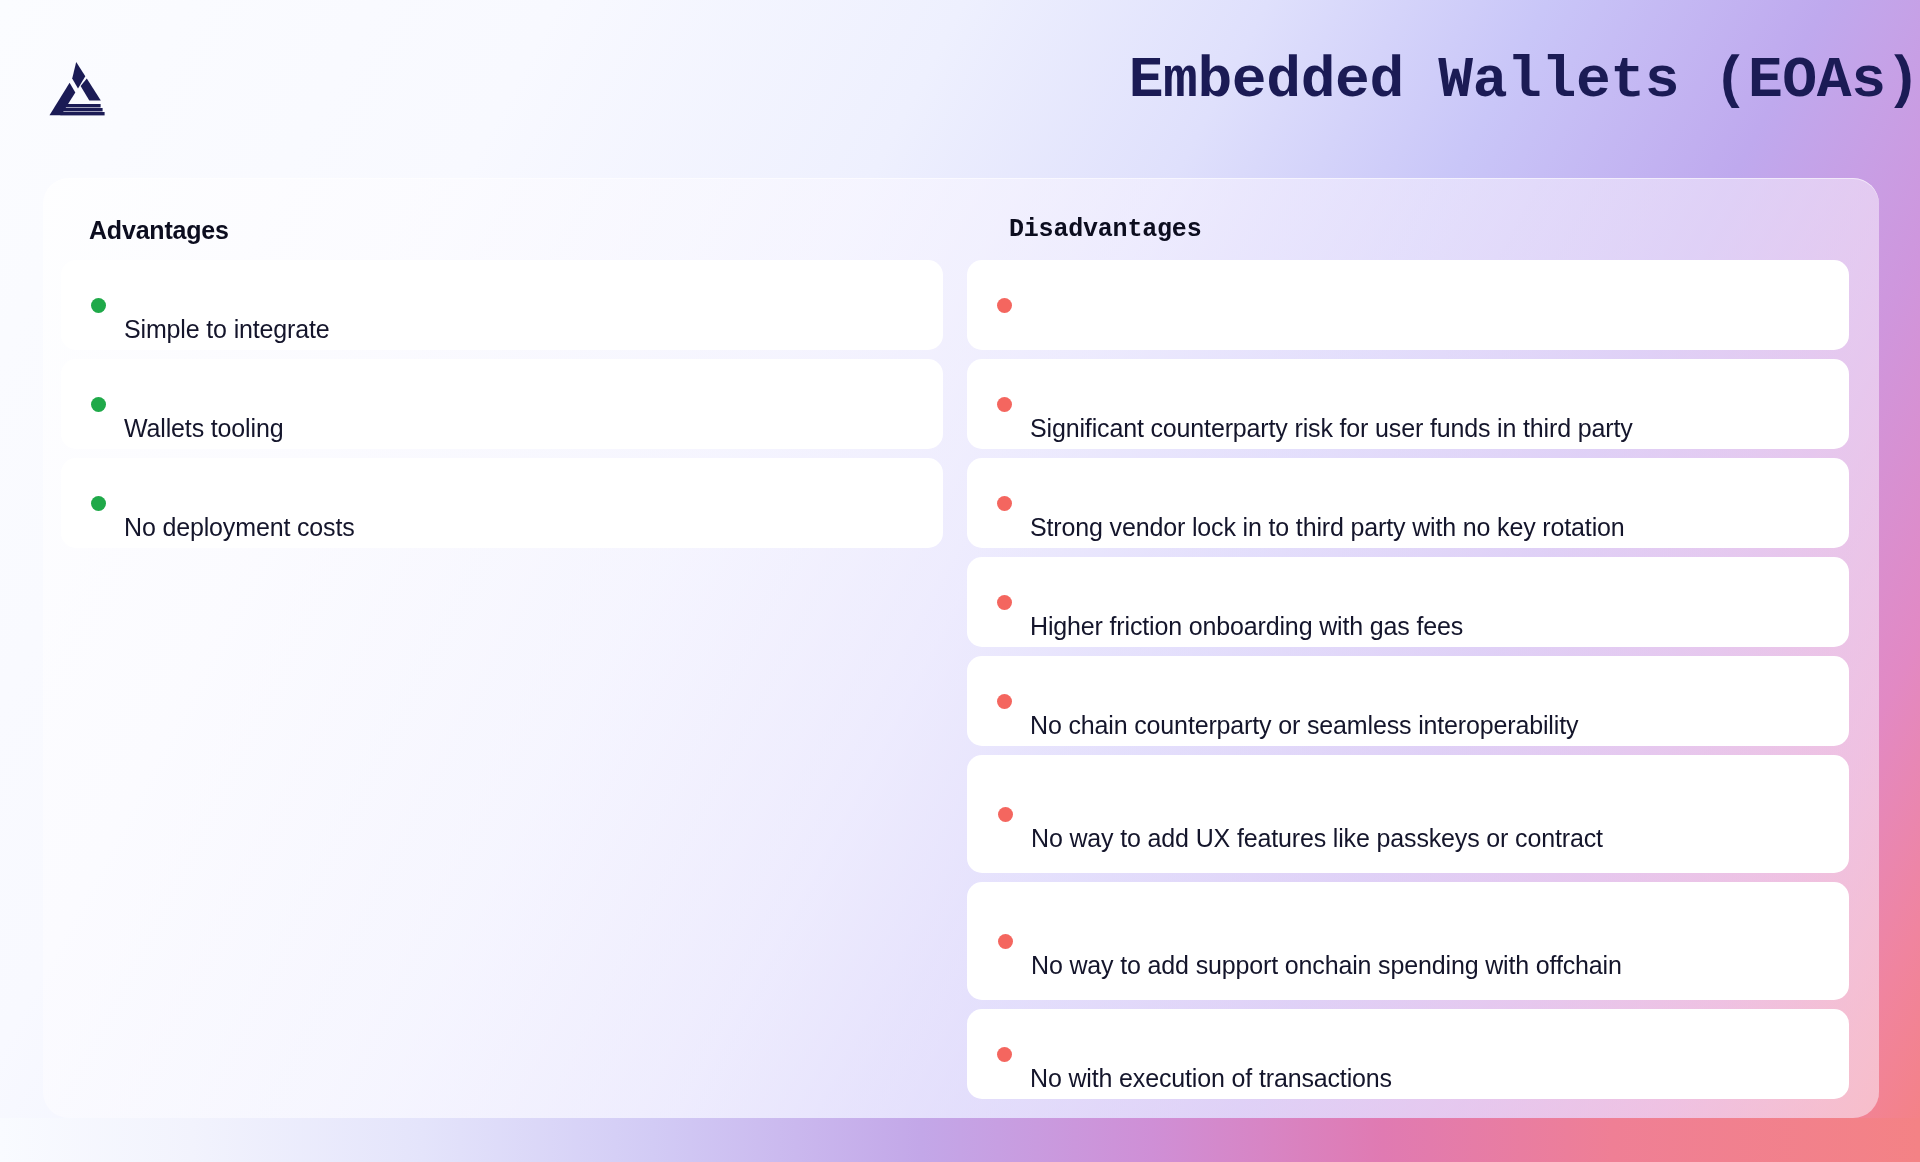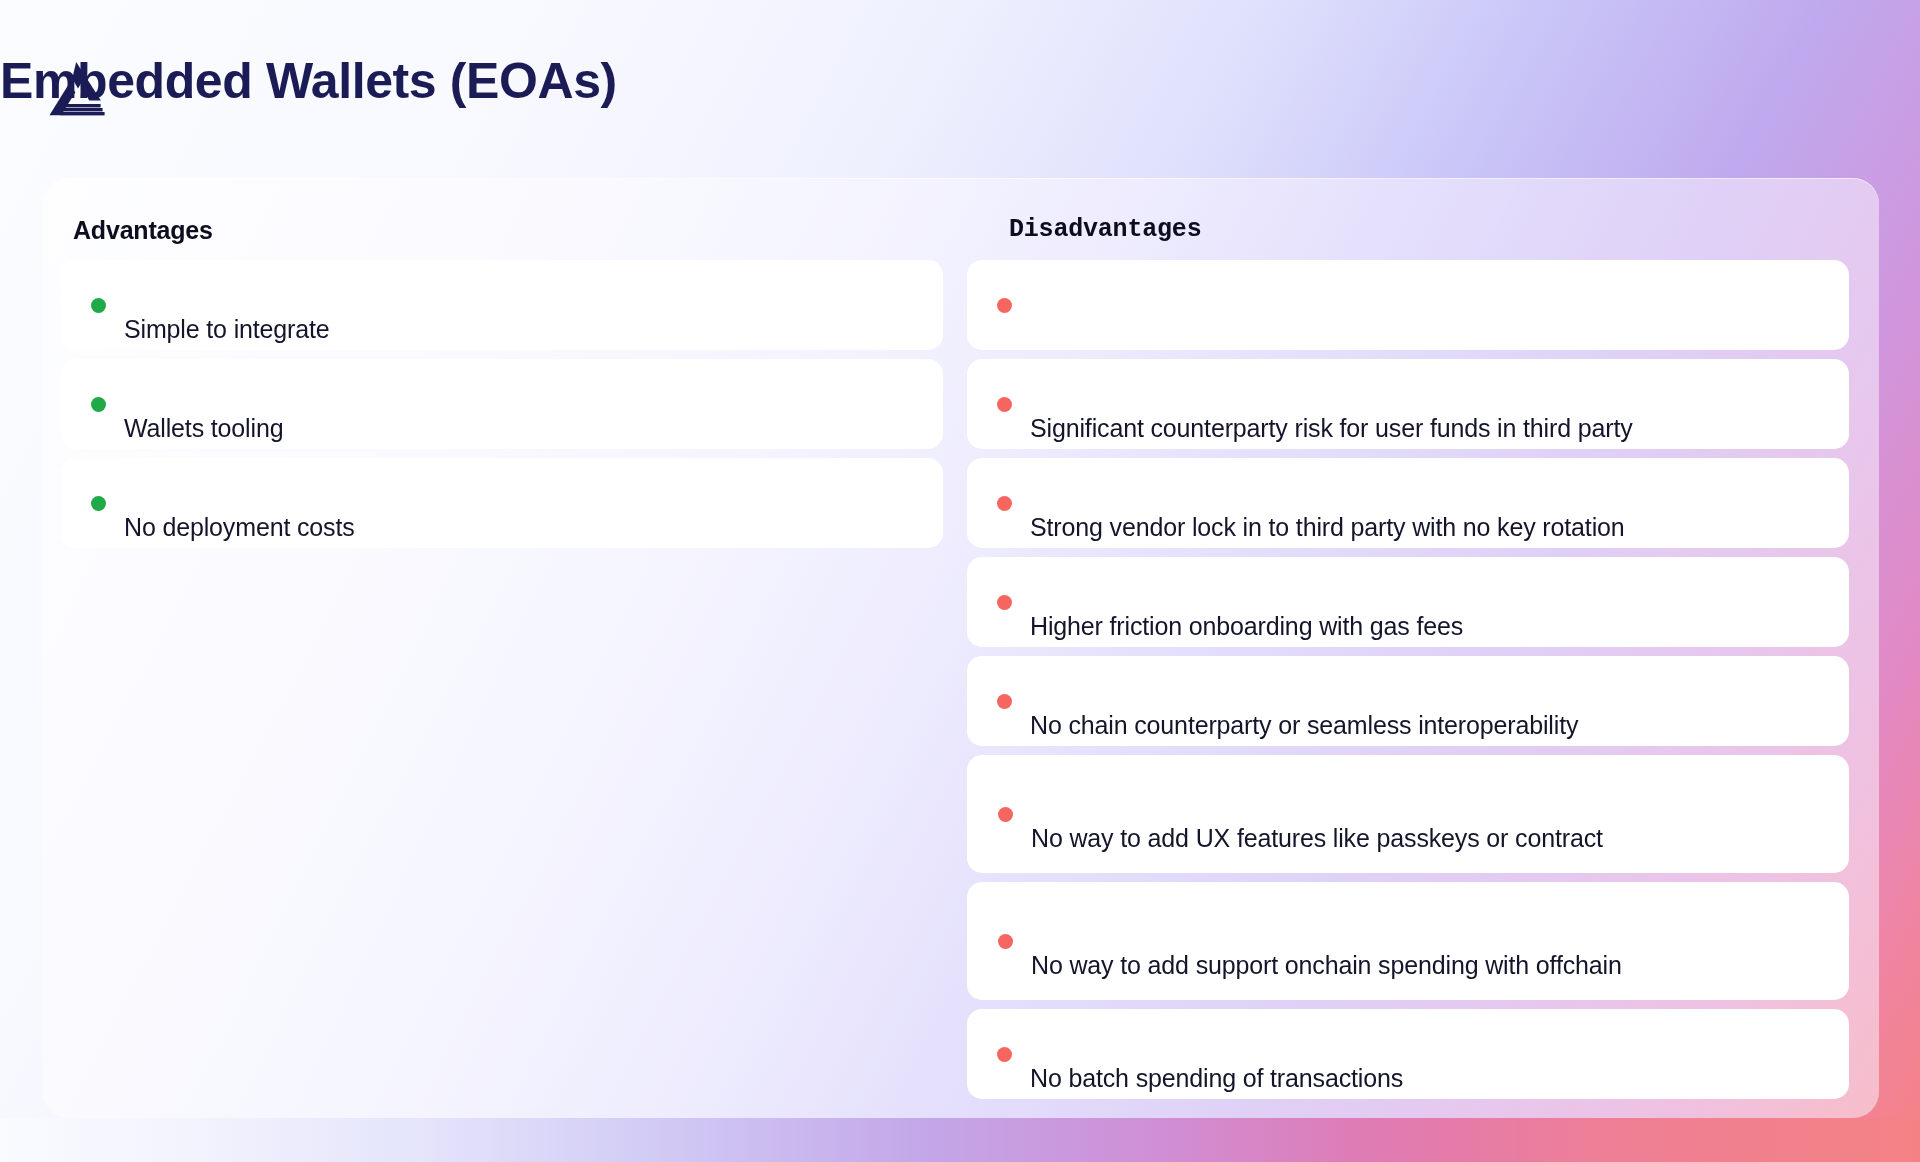--- a/index.html
+++ b/index.html
@@ -50,26 +50,27 @@
     left: 43px;
     top: 62px;
     width: 66px;
     height: 58px;
   }
 
   #page-title {
     position: absolute;
     left: 0; top: 52px;
     width: 1920px;
-    text-align: left;
-    font-size: 50px;
+    text-align: right;
+    font-size: 58px;
     line-height: 58px;
     font-weight: 600;
     letter-spacing: -0.4px;
     color: #1b1b55;
+    font-family: Liberation Mono, monospace;
   }
 
   
   #card {
     position: absolute;
     left: 43px;
     top: 178px;
     width: 1836px;
     height: 940px;
     border-radius: 26px;
@@ -99,21 +100,21 @@
 
   .col-header {
     position: absolute;
     top: 36px;
     font-size: 25px;
     line-height: 32px;
     font-weight: 700;
     letter-spacing: -0.2px;
     color: #0c0d1f;
   }
-  .col-left  .col-header { left: 30px; }
+  .col-left  .col-header { left: 46px; }
   .col-right .col-header { left: 48px; font-family: Liberation Mono, monospace; }
 
   .rows {
     position: absolute;
     top: 82px;
     display: flex;
     flex-direction: column;
     gap: 9px;
   }
   .col-left .rows  { left: 18px;  width: 882px; }
@@ -260,21 +261,21 @@
 
           <div class="row two-line">
             <span class="bullet red"></span>
             <span class="row-text">
               <span class="ln">No way to add support onchain spending with offchain</span>
             </span>
           </div>
 
           <div class="row">
             <span class="bullet red"></span>
-            <span class="row-text">No batch spending of transactions</span>
+            <span class="row-text">No with execution of transactions</span>
           </div>
 
         </div>
       </div>
 
     </div>
   </div>
 
 </div>
 

